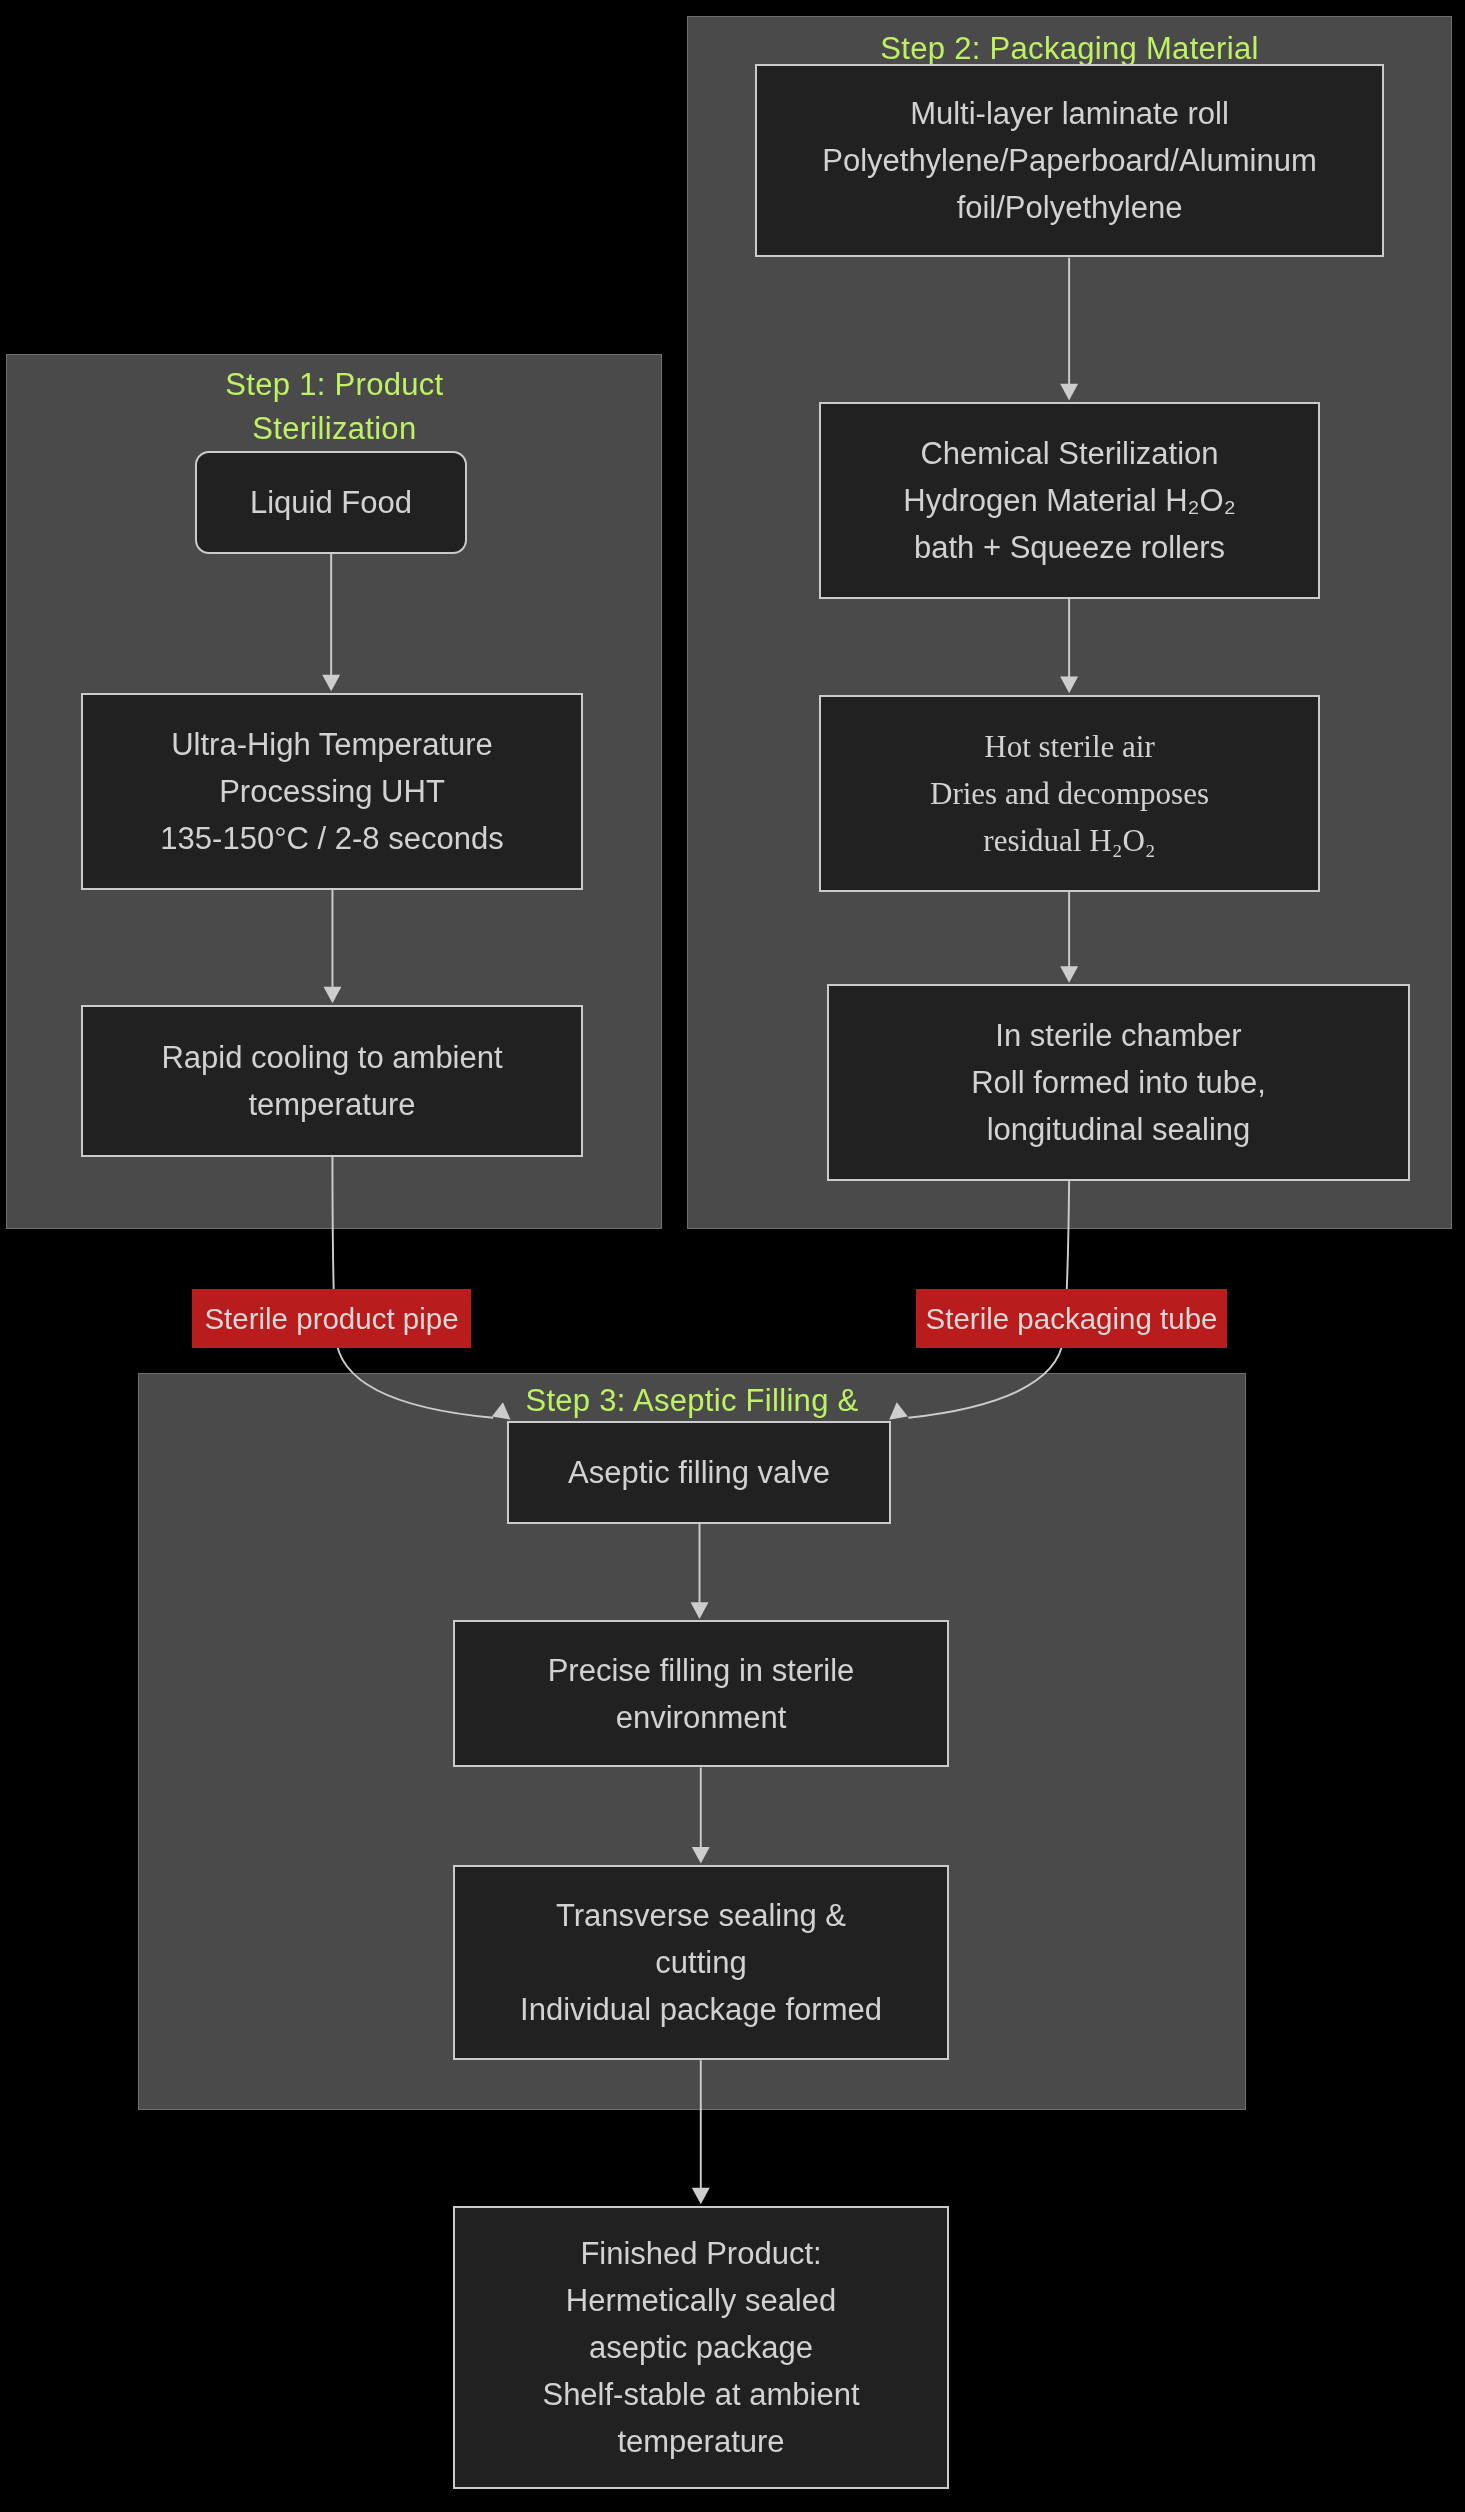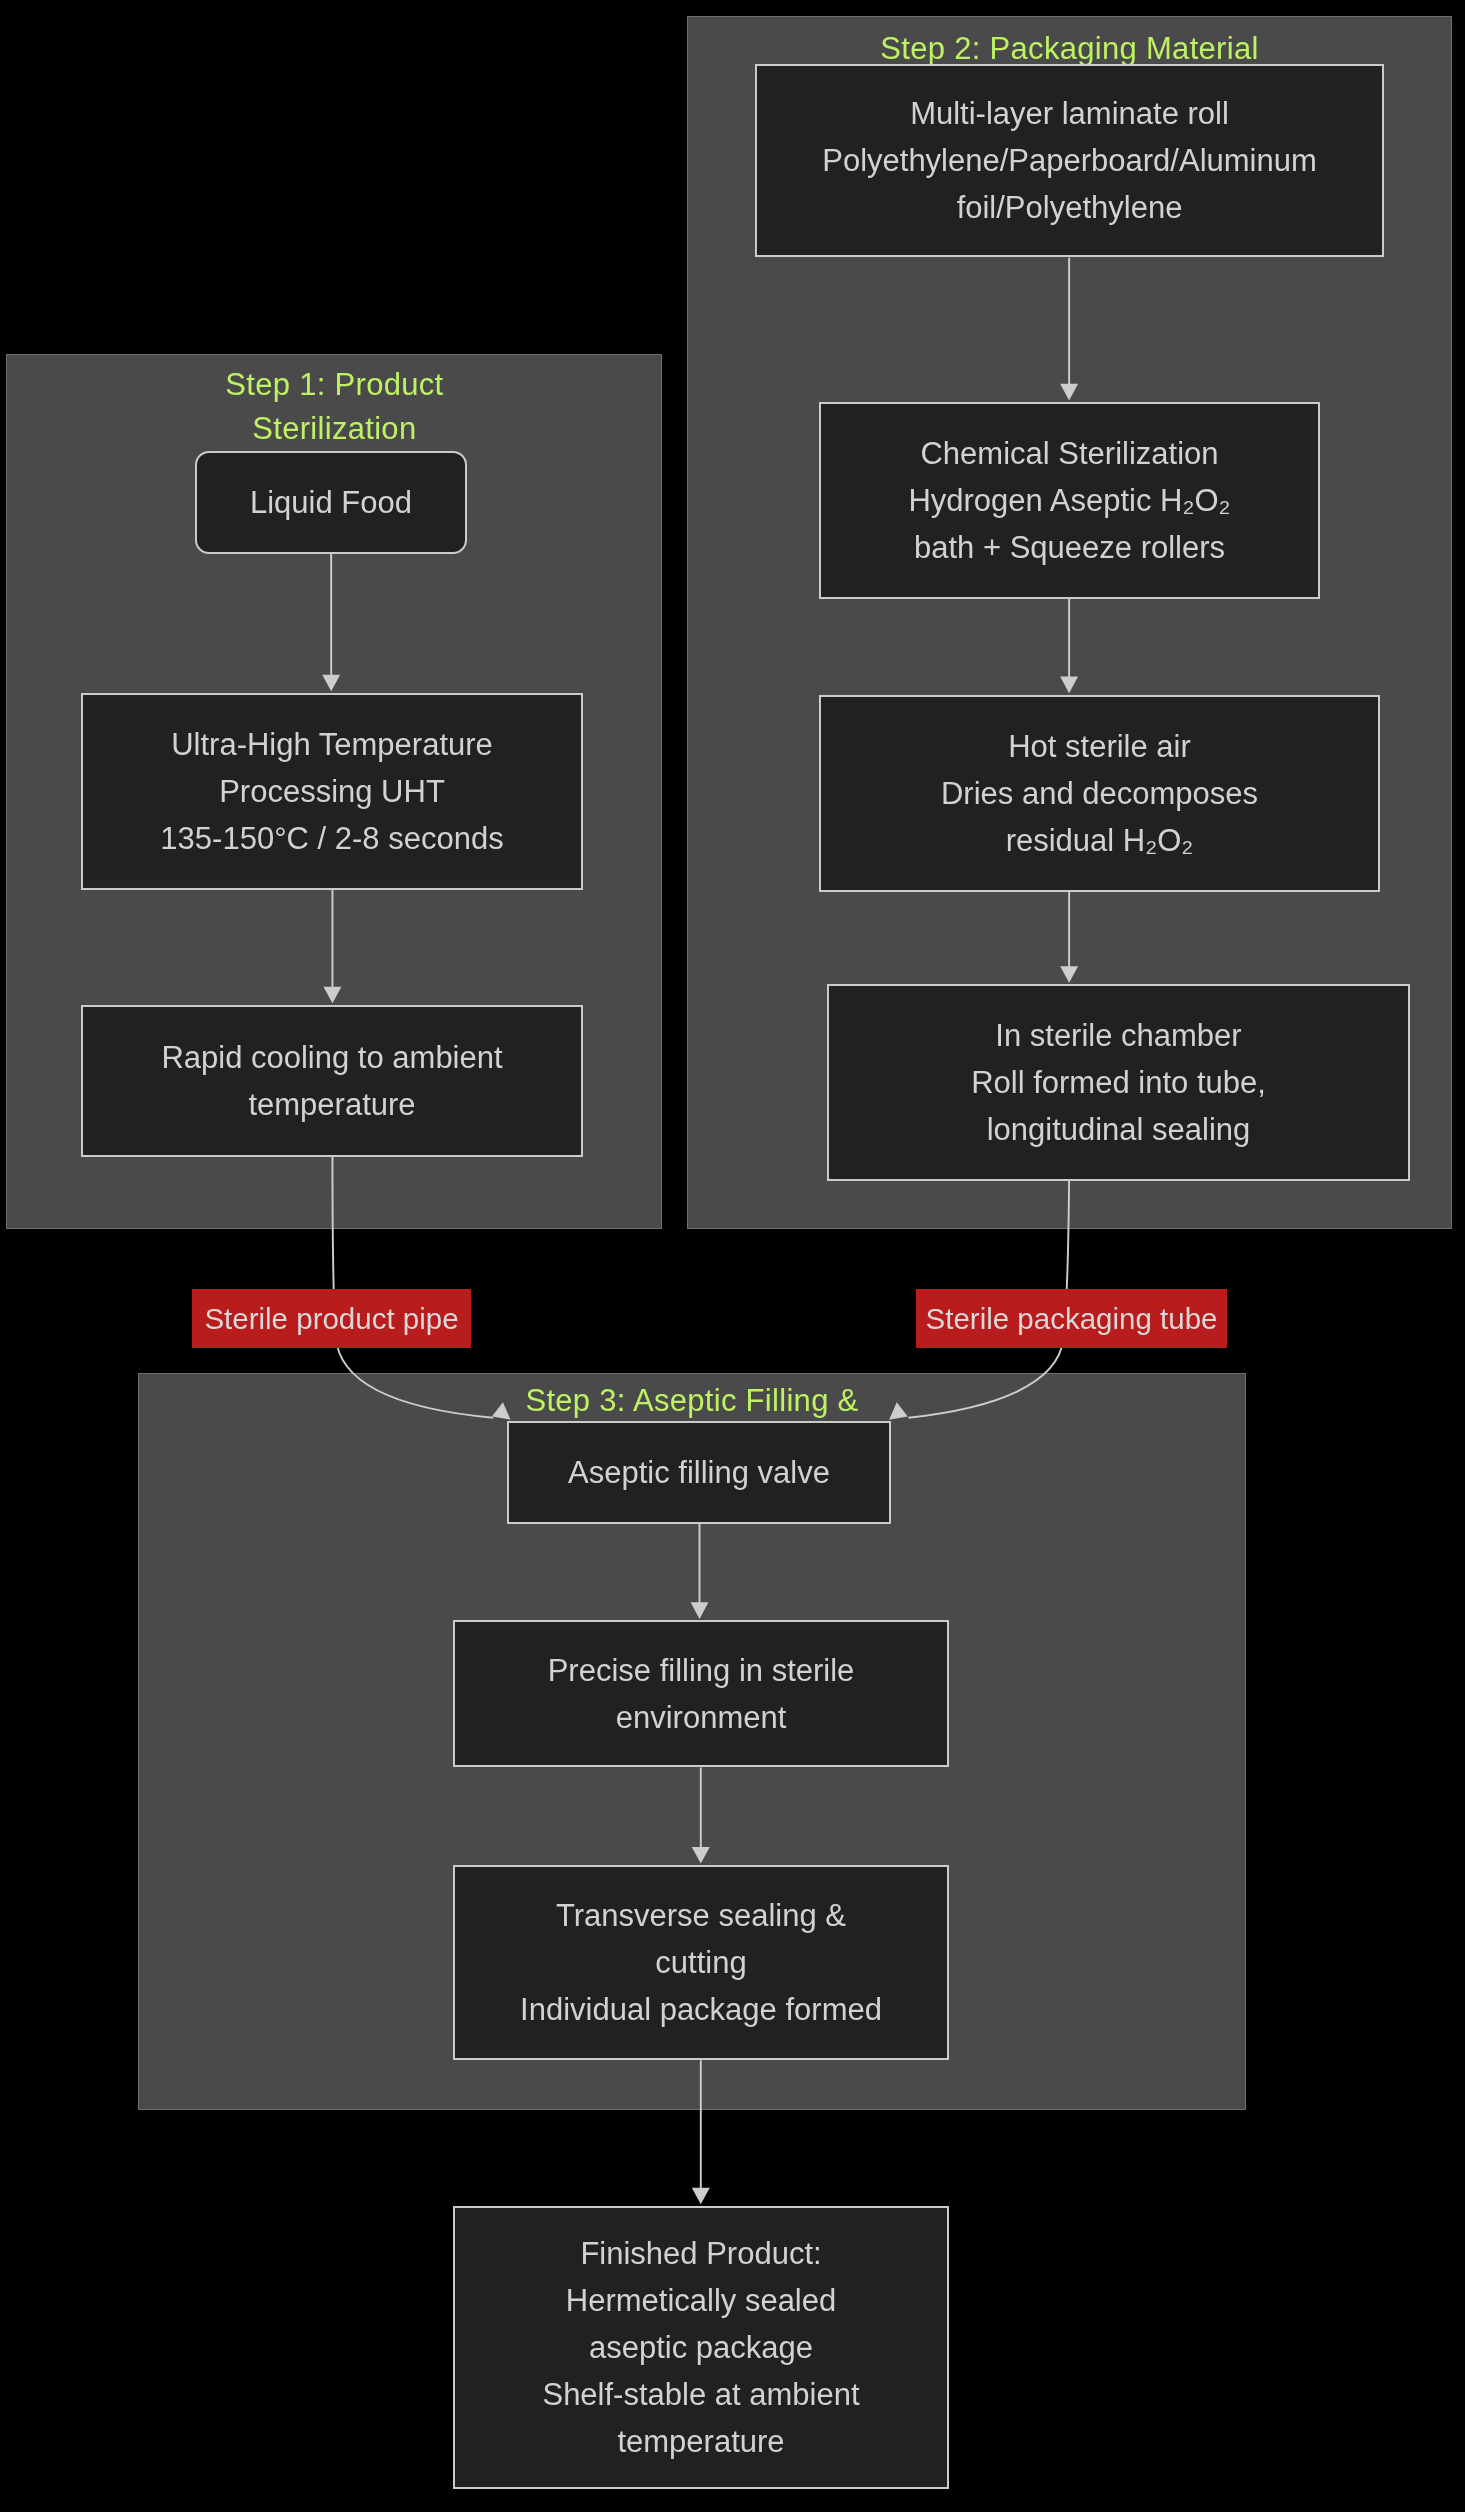--- a/index.html
+++ b/index.html
@@ -127,25 +127,25 @@
 </div>
 
 <div class="node" style="left:755px;top:64px;width:629px;height:193px;">
   <div>Multi-layer laminate roll</div>
   <div>Polyethylene/Paperboard/Aluminum</div>
   <div>foil/Polyethylene</div>
 </div>
 
 <div class="node" style="left:819px;top:402px;width:501px;height:197px;">
   <div>Chemical Sterilization</div>
-  <div>Hydrogen Aseptic H₂O₂</div>
+  <div>Hydrogen Material H₂O₂</div>
   <div>bath + Squeeze rollers</div>
 </div>
 
-<div class="node" style="left:819px;top:695px;width:561px;height:197px;">
+<div class="node" style="left:819px;top:695px;width:501px;height:197px;font-family:Liberation Serif, serif;">
   <div>Hot sterile air</div>
   <div>Dries and decomposes</div>
   <div>residual H₂O₂</div>
 </div>
 
 <div class="node" style="left:819px;top:984px;width:583px;height:197px;margin-left:8px;">
   <div>In sterile chamber</div>
   <div>Roll formed into tube,</div>
   <div>longitudinal sealing</div>
 </div>

